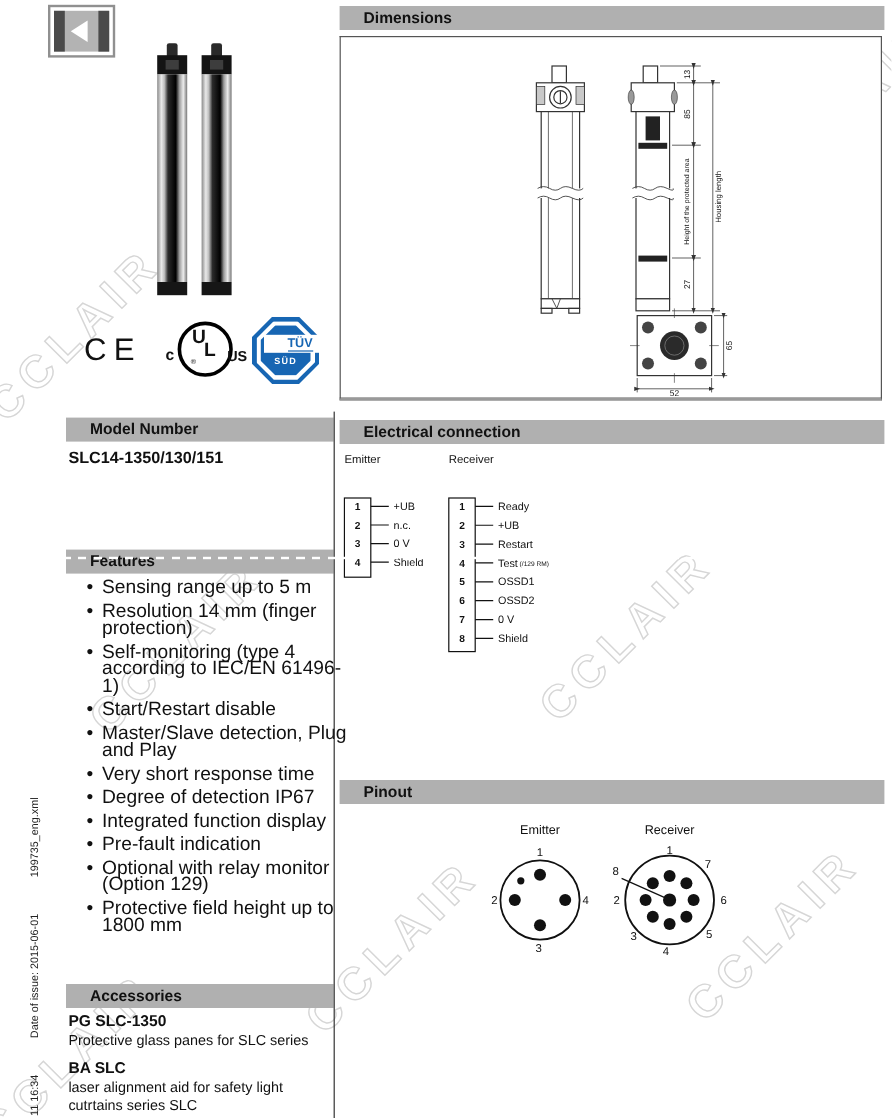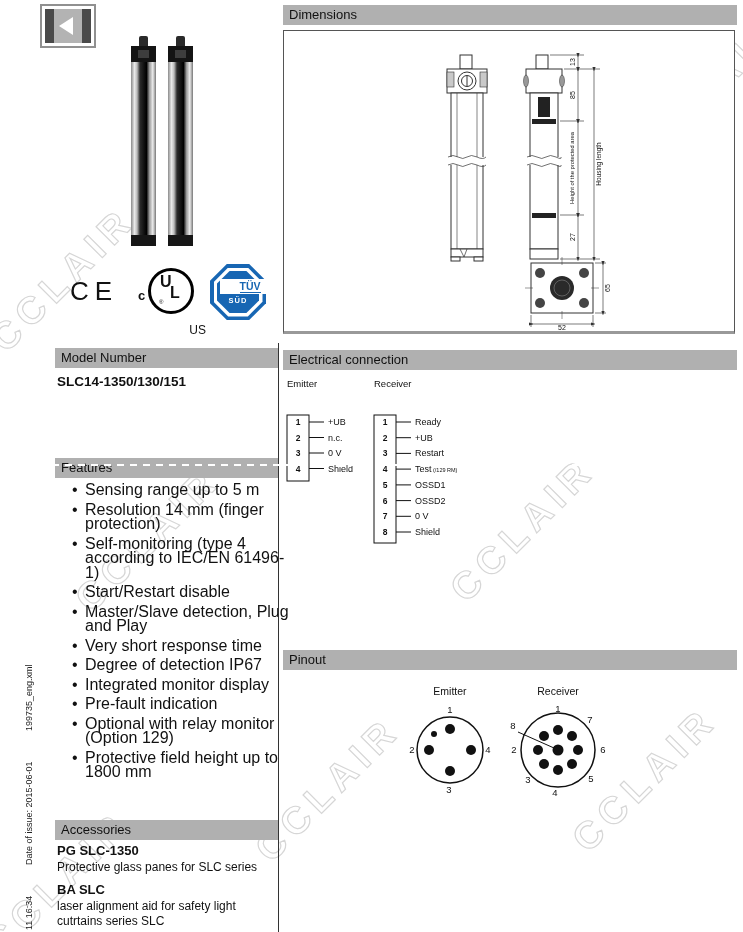--- a/index.html
+++ b/index.html
@@ -5,22 +5,22 @@
   html,body{margin:0;padding:0;}
   body{font-family:"Liberation Sans","DejaVu Sans",sans-serif;color:#111;}
   #page{position:relative;width:743px;height:932px;background:#fff;overflow:hidden;}
 
   
   .wm{position:absolute;font-size:38px;font-weight:bold;letter-spacing:7px;
       transform:rotate(-45deg);color:transparent;-webkit-text-stroke:1.2px #d6d6d6;
       pointer-events:none;white-space:nowrap;}
 
   
-  .hdr{position:absolute;height:20px;background:#b0b0b0;font-size:13px;font-weight:normal;
-       line-height:20px;padding-left:6px;box-sizing:border-box;}
+  .hdr{position:absolute;height:20px;background:#b0b0b0;font-size:13px;font-weight:bold;
+       line-height:20px;padding-left:20px;box-sizing:border-box;}
   .hdr-left{left:55px;width:223px;}
   .hdr-right{left:283px;width:454px;}
 
   
   .back{position:absolute;left:40px;top:4px;width:56px;height:44px;border:2px solid #909090;
         background:#fff;box-sizing:border-box;padding:3px;}
   .back-inner{position:relative;width:100%;height:100%;background:#b3b3b3;}
   .back-bar{position:absolute;top:0;width:9px;height:100%;background:#4a4a4a;}
   .back-bar.l{left:0}.back-bar.r{right:0}
   .back-tri{position:absolute;left:14px;top:50%;margin-top:-9px;width:0;height:0;
@@ -38,21 +38,21 @@
   .tower .foot{position:absolute;left:0;bottom:0;width:100%;height:11px;background:#161616;}
 
   
   .ce{position:absolute;left:70px;top:276px;font-size:26px;letter-spacing:6px;font-weight:400;}
   .ulmark{position:absolute;left:140px;top:266px;width:60px;height:52px;}
   .ul-circle{position:absolute;left:8px;top:2px;width:40px;height:40px;border:3px solid #000;border-radius:50%;background:#fff;}
   .ul-u{position:absolute;left:9px;top:2px;font-size:16px;font-weight:bold;}
   .ul-l{position:absolute;left:19px;top:13px;font-size:16px;font-weight:bold;}
   .ul-reg{position:absolute;left:8px;top:28px;font-size:6px;}
   .ul-c{position:absolute;left:-2px;top:22px;font-size:13px;font-weight:bold;}
-  .ul-us{position:absolute;right:-6px;top:24px;font-size:12px;font-weight:normal;margin-top:33px;}
+  .ul-us{position:absolute;right:-6px;top:24px;font-size:12px;font-weight:bold;}
   .tuv{position:absolute;left:210px;top:264px;width:56px;height:56px;}
   .oct{clip-path:polygon(30% 0,70% 0,100% 30%,100% 70%,70% 100%,30% 100%,0 70%,0 30%);}
   .tuv .o1{position:absolute;inset:0;background:#1766b3;}
   .tuv .o2{position:absolute;inset:3.5px;background:#fff;}
   .tuv .o3{position:absolute;inset:7px;background:#1766b3;}
   .tuv-box{position:absolute;left:10px;top:15px;width:60px;height:15px;background:#fff;
            display:flex;align-items:center;justify-content:center;z-index:2;}
   .tuv-box span{color:#1766b3;font-weight:bold;font-size:10.5px;border-bottom:1.5px solid #1766b3;line-height:11px;}
   .tuv-sud{position:absolute;left:0;top:32px;width:100%;text-align:center;color:#fff;
            font-size:7.5px;font-weight:bold;letter-spacing:1px;z-index:2;}
@@ -141,21 +141,21 @@
 
   <div class="hdr hdr-left" style="top:458px">Features</div>
   <ul class="features-list">
     <li>Sensing range up to 5 m</li>
     <li>Resolution 14 mm (finger protection)</li>
     <li>Self-monitoring (type 4 according to IEC/EN 61496-1)</li>
     <li>Start/Restart disable</li>
     <li>Master/Slave detection, Plug and Play</li>
     <li>Very short response time</li>
     <li>Degree of detection IP67</li>
-    <li>Integrated monitor display</li>
+    <li>Integrated function display</li>
     <li>Pre-fault indication</li>
     <li>Optional with relay monitor (Option 129)</li>
     <li>Protective field height up to 1800 mm</li>
   </ul>
 
   <div class="hdr hdr-left" style="top:820px">Accessories</div>
   <div class="acc-name" style="top:843px">PG SLC-1350</div>
   <div class="acc-desc" style="top:860px">Protective glass panes for SLC series</div>
   <div class="acc-name" style="top:882px">BA SLC</div>
   <div class="acc-desc" style="top:899px">laser alignment aid for safety light cutrtains series SLC</div>

